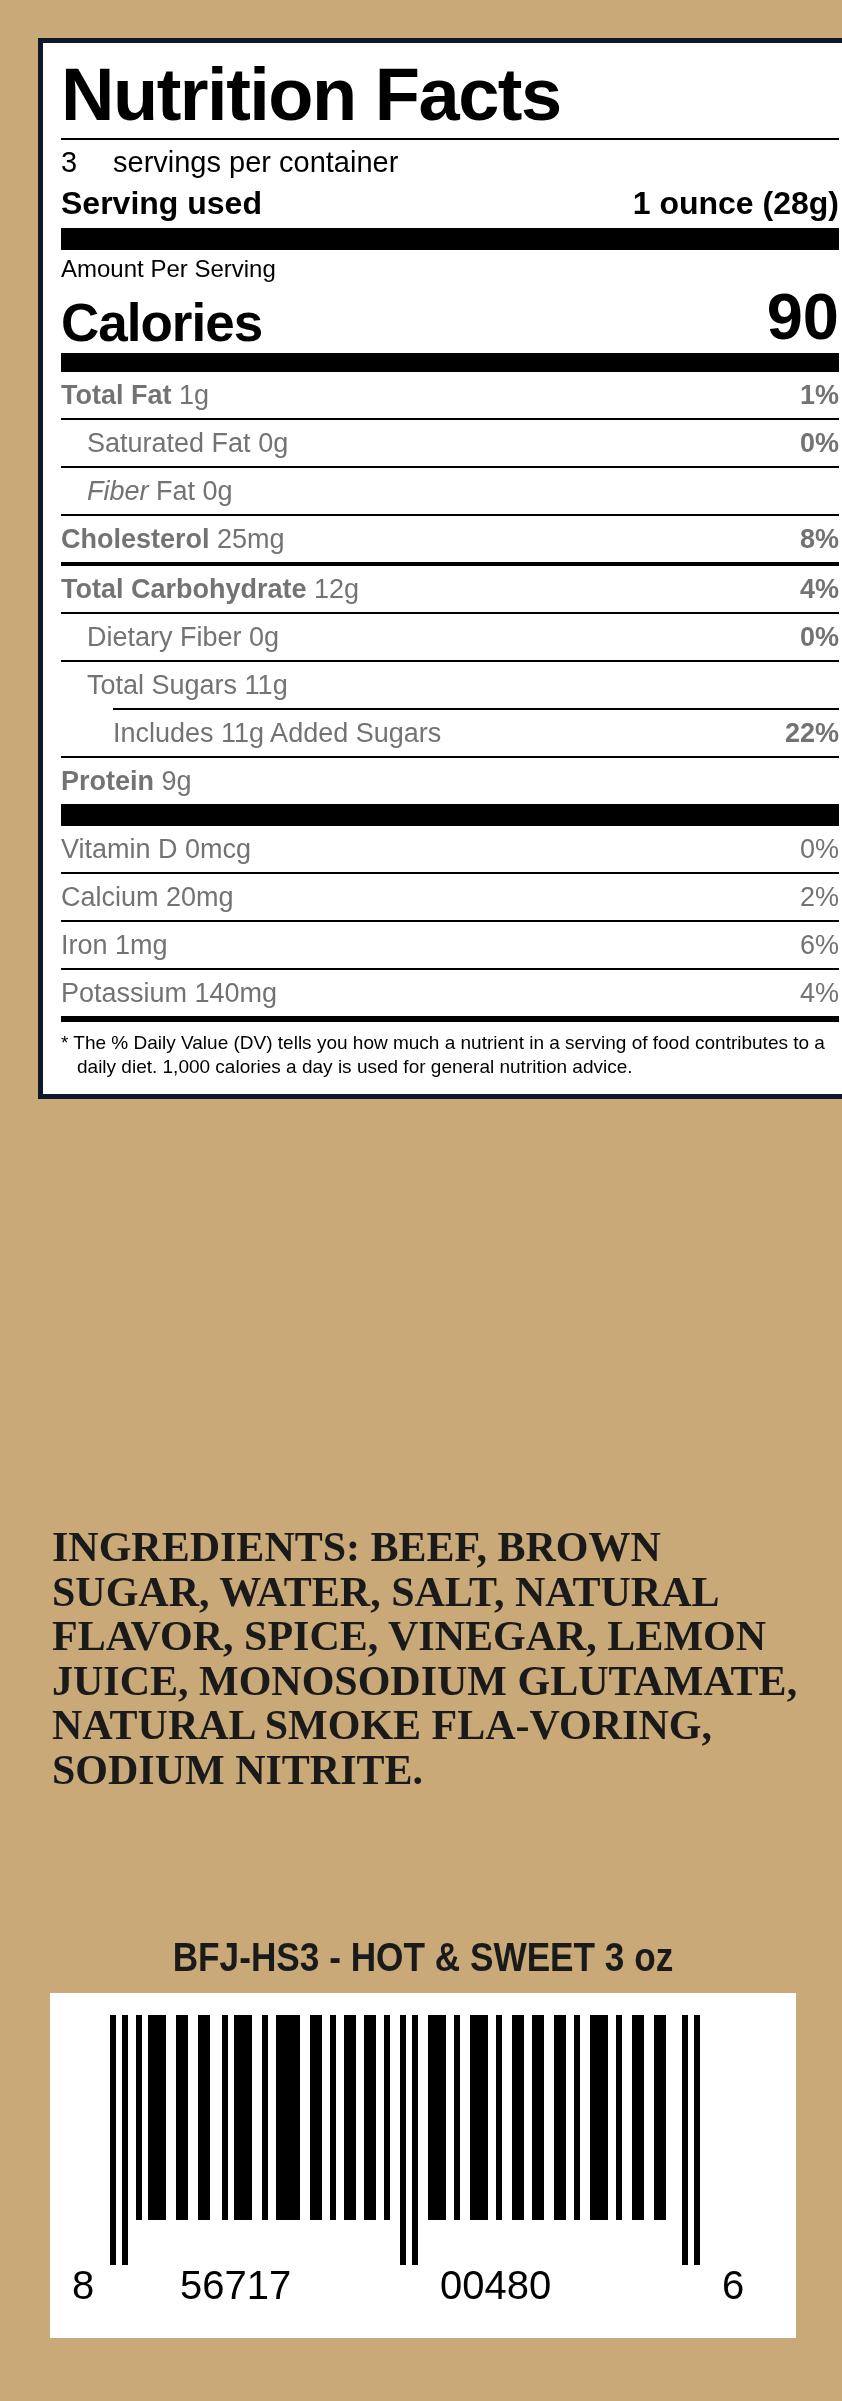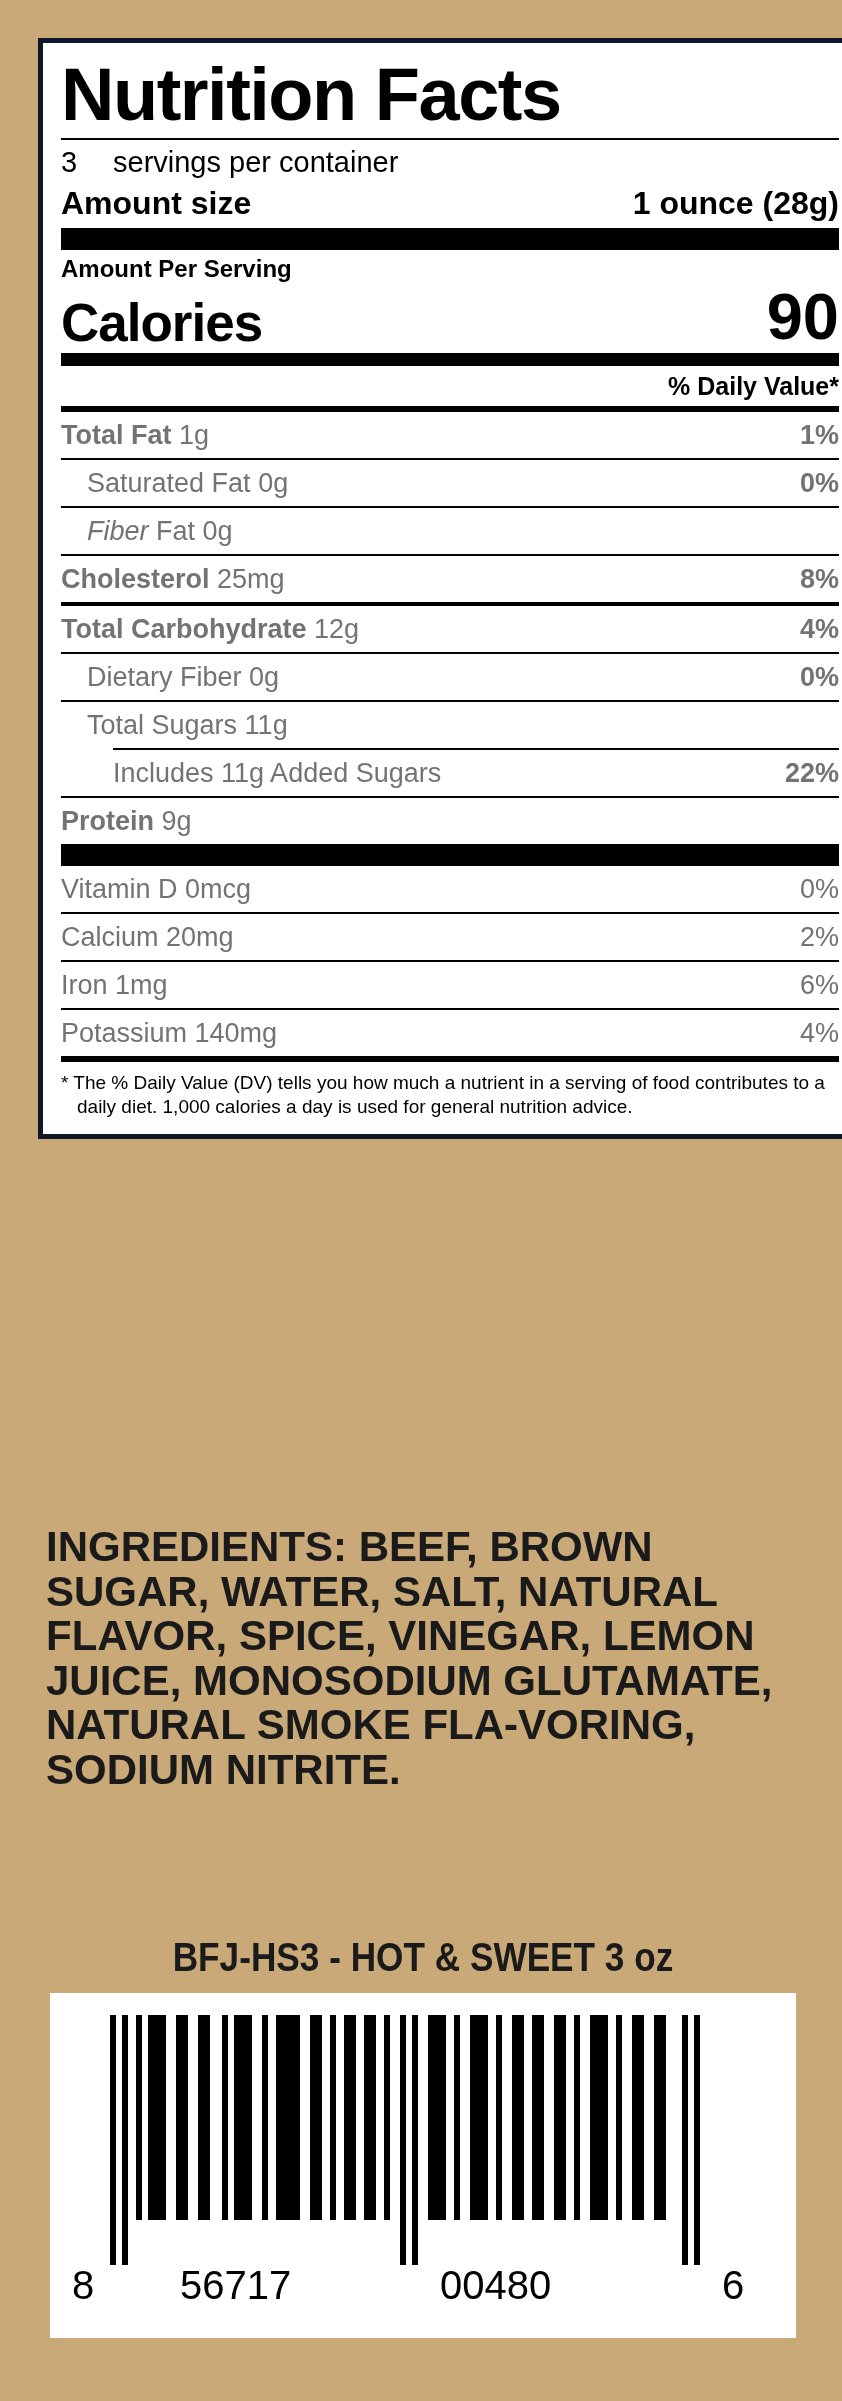--- a/index.html
+++ b/index.html
@@ -58,21 +58,21 @@
   .serving-size {
     display: flex;
     justify-content: space-between;
     align-items: baseline;
     font-weight: bold;
     font-size: 32px;
     padding: 1px 0 6px 0;
     color: #000;
   }
   .amount-per {
-    font-weight: bold;
+    font-weight: normal;
     font-size: 24px;
     padding: 5px 0 0 0;
     color: #000;
   }
   .cal-row {
     display: flex;
     justify-content: space-between;
     align-items: flex-end;
     padding: 0 0 2px 0;
   }
@@ -119,24 +119,24 @@
     color: #000;
     padding: 9px 2px 0 2px;
   }
   .footnote .star { display: inline; }
   .footnote-body { display: inline; }
   .fn-hang { padding-left: 16px; text-indent: -16px; }
 
   
   .ingredients {
     position: absolute;
-    left: 46px;
+    left: 52px;
     top: 1525px;
     width: 770px;
-    font-family: Liberation Sans, sans-serif;
+    font-family: Liberation Serif, serif;
     font-weight: bold;
     font-size: 42px;
     line-height: 1.06;
     letter-spacing: 0px;
     color: #1a1a1a;
   }
 
   
   .sku {
     position: absolute;
@@ -191,36 +191,35 @@
 
     <div class="nfp-title">Nutrition Facts</div>
     <div class="rule-thin"></div>
 
     <div class="servings">
       <span class="count">3</span>
       <span>servings per container</span>
     </div>
 
     <div class="serving-size">
-      <span>Amount size</span>
+      <span>Serving used</span>
       <span>1 ounce (28g)</span>
     </div>
 
     <div class="rule-thick"></div>
 
     <div class="amount-per">Amount Per Serving</div>
 
     <div class="cal-row">
       <span class="cal-label">Calories</span>
       <span class="cal-value">90</span>
     </div>
 
     <div class="rule-mid"></div>
 
-    <div class="dv-head">% Daily Value*</div>
     <div class="rule-med"></div>
 
     <div class="row">
       <span class="left"><span class="b">Total Fat</span>
       <span>1g</span></span>
       <span class="right">1%</span>
     </div>
     <div class="rule-thin"></div>
 
     <div class="row">

